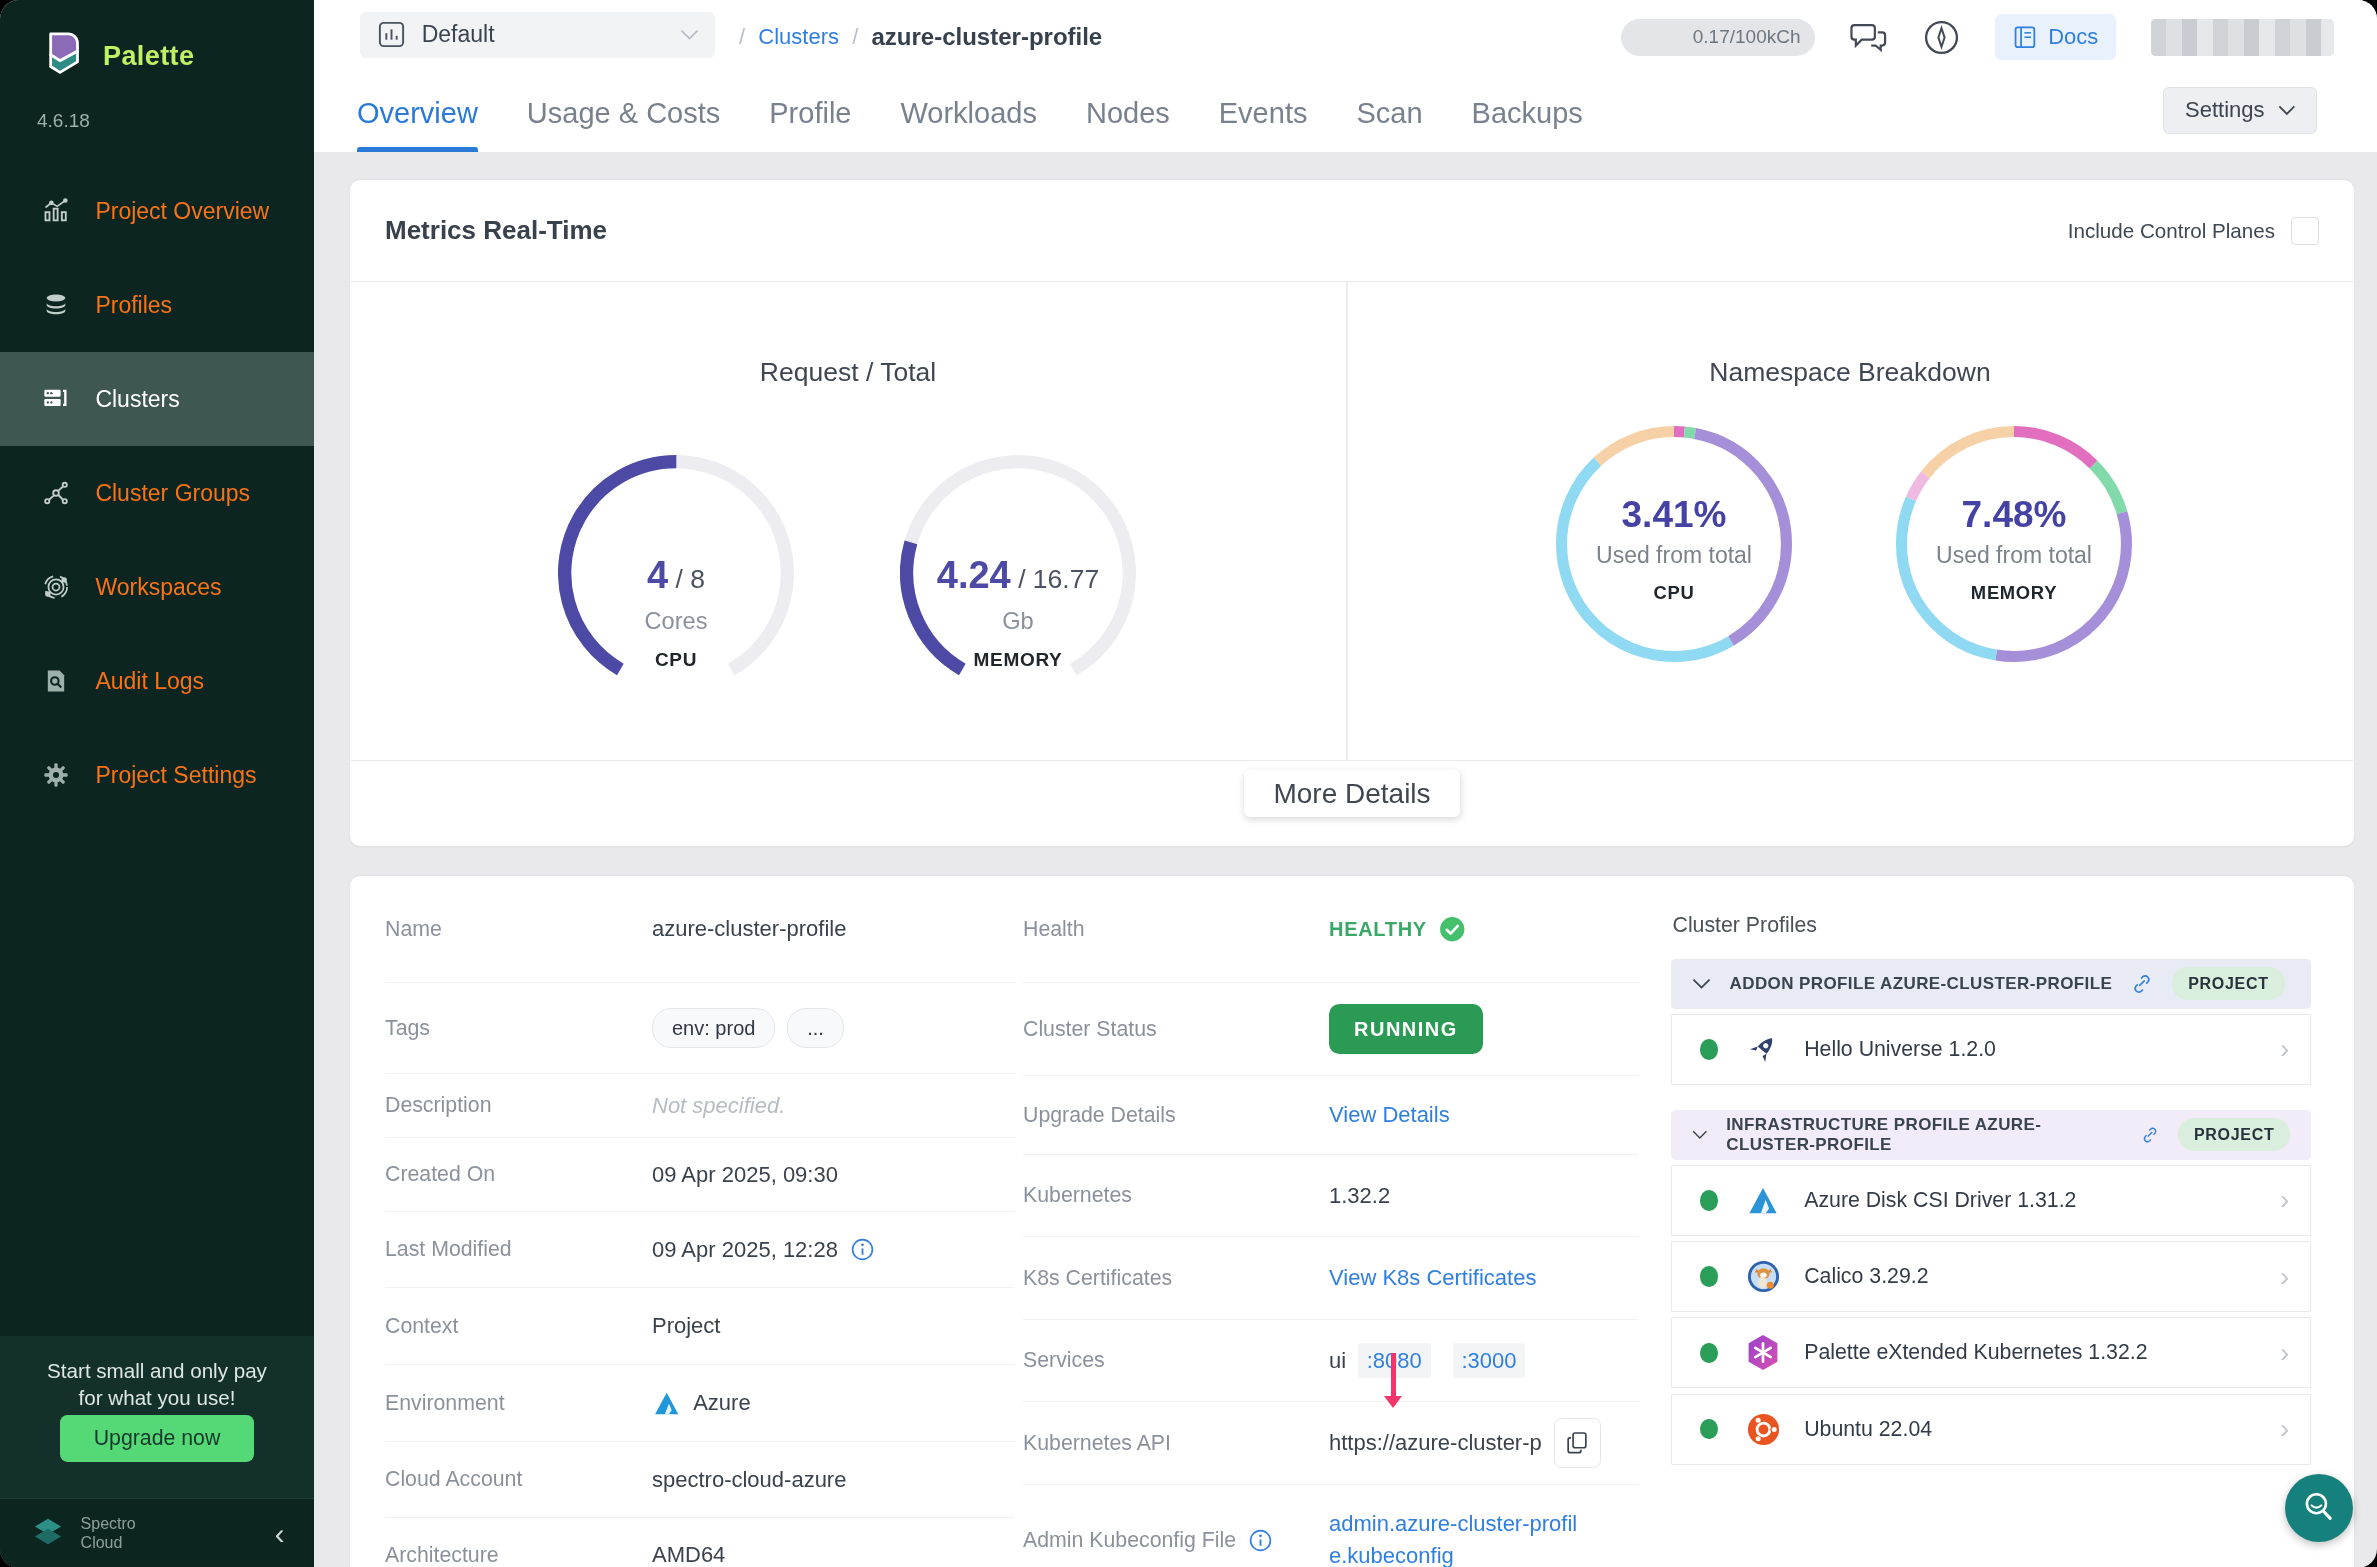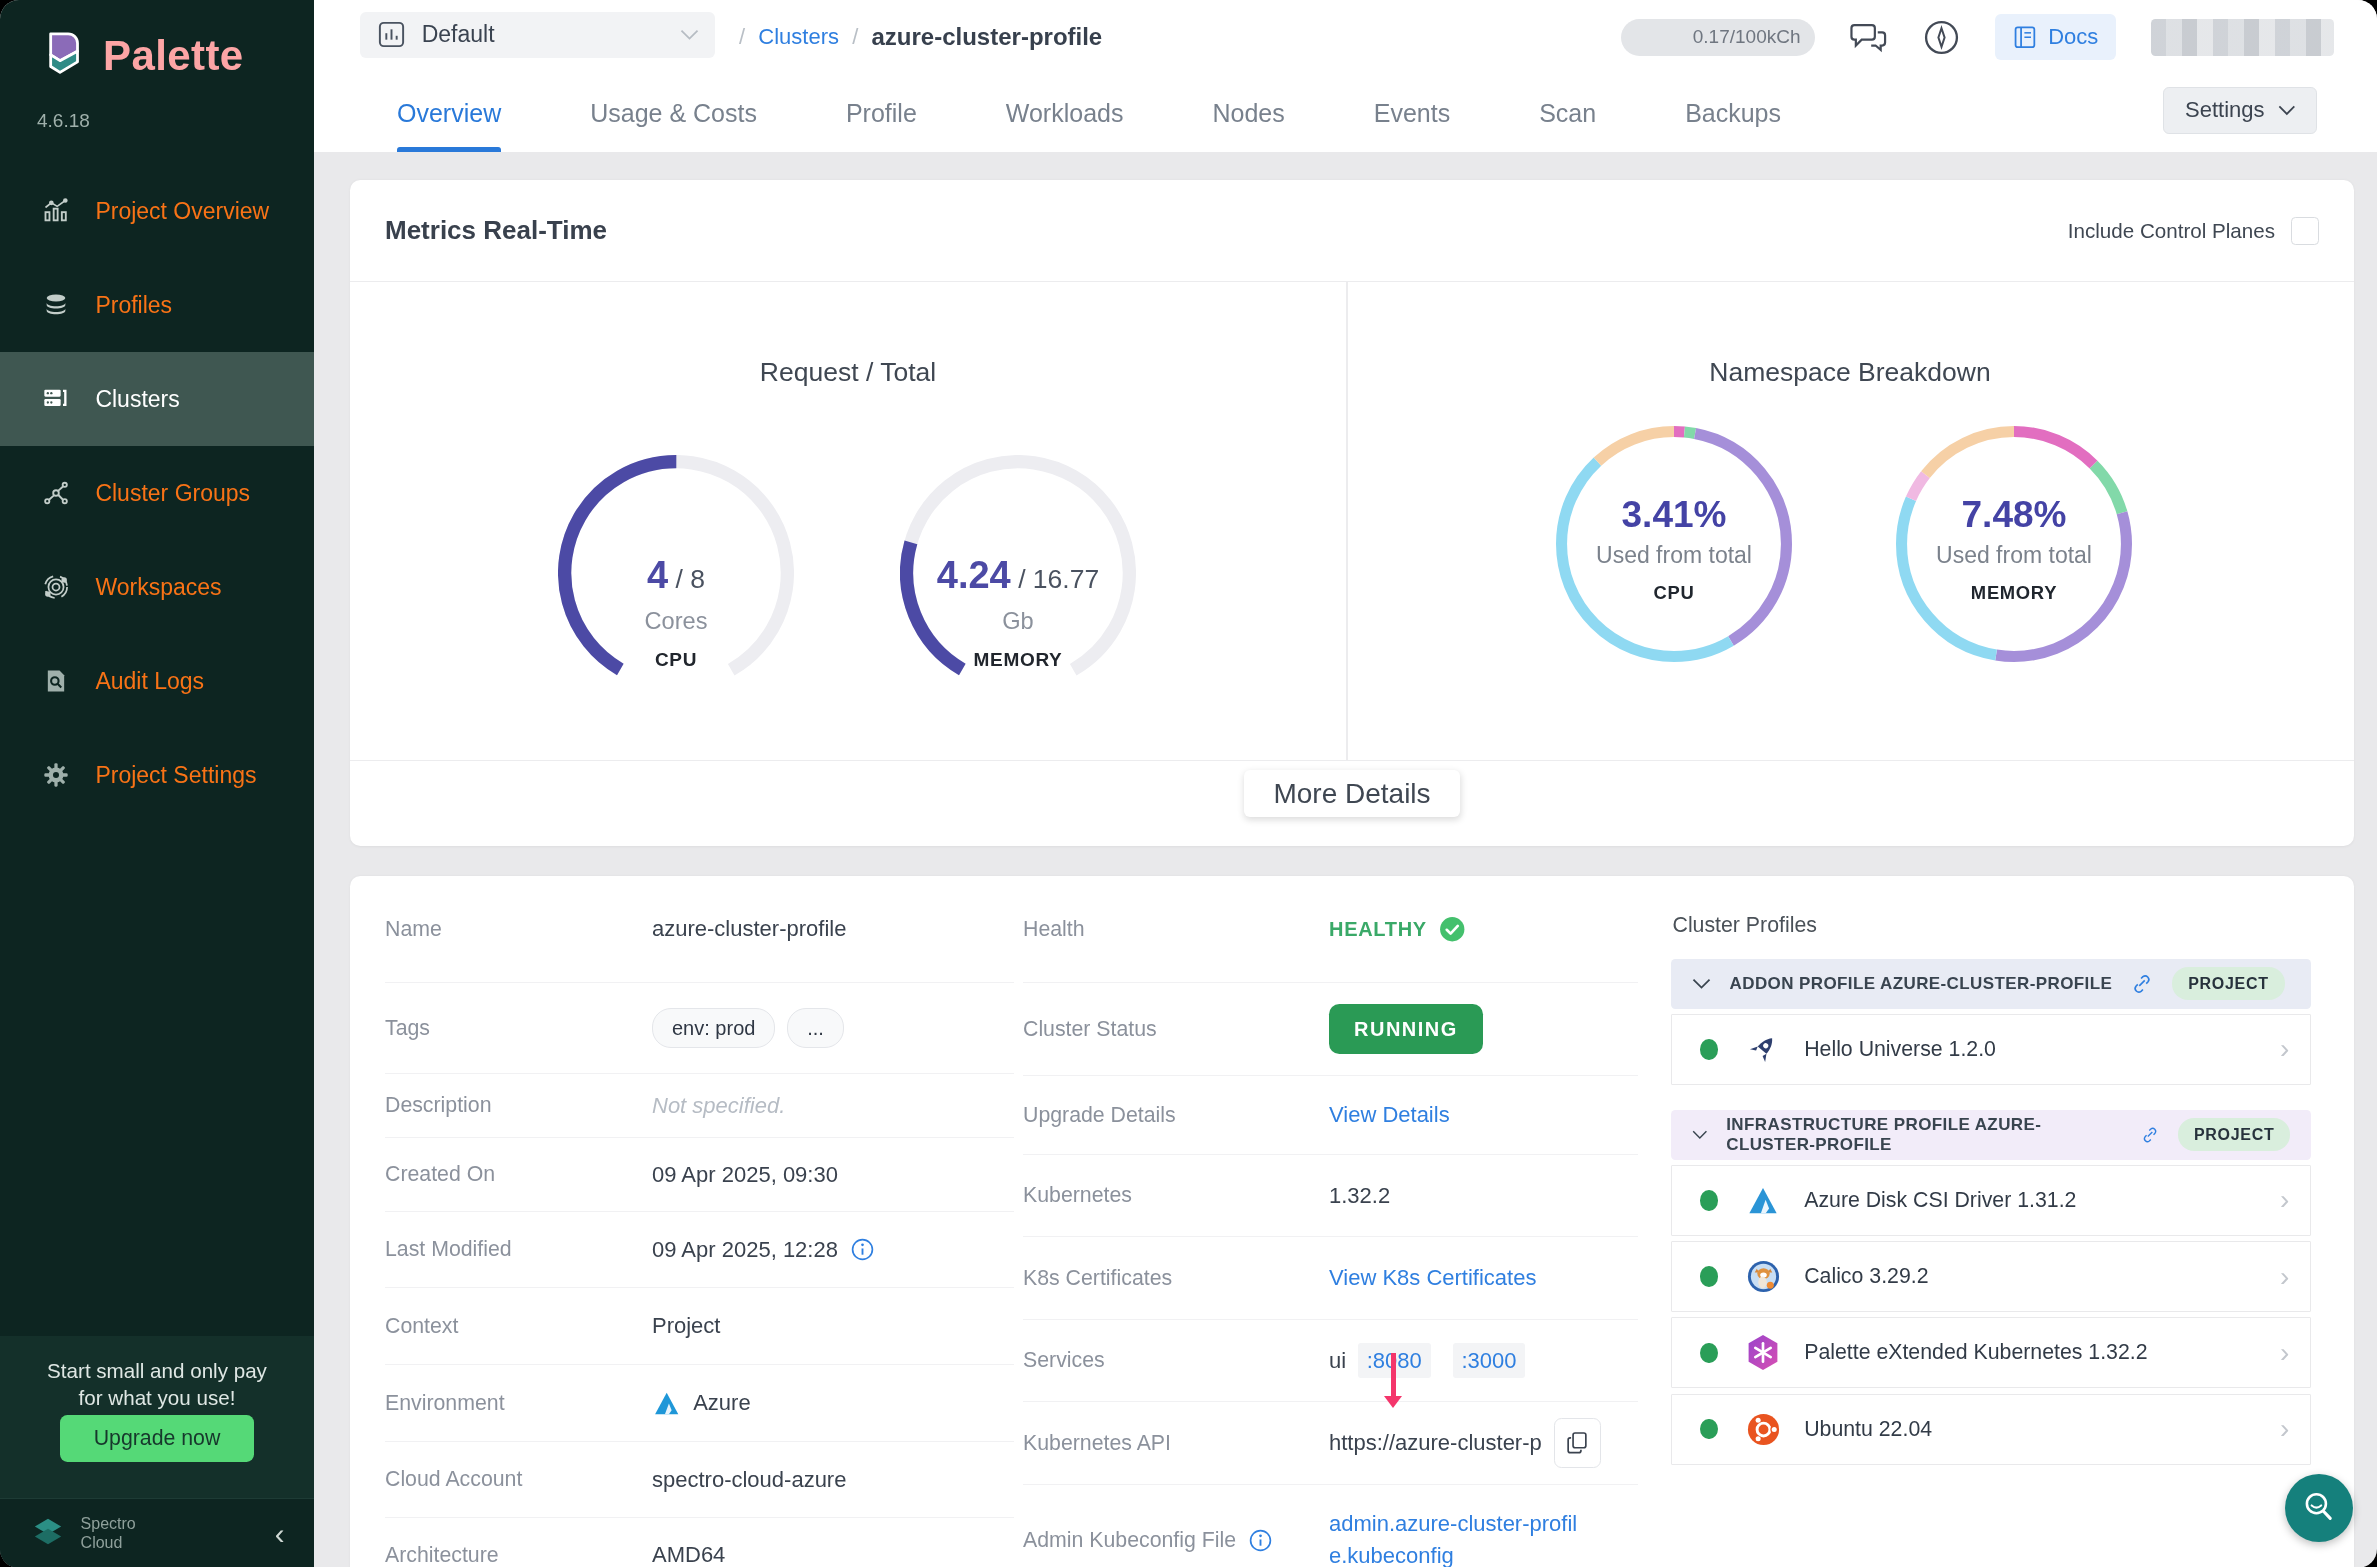--- a/index.html
+++ b/index.html
@@ -2,21 +2,21 @@
 <html style="font-size:11.8px"><head>
 <meta charset="utf-8">
 <style>
   * { margin:0; padding:0; box-sizing:border-box; font-family:"Liberation Sans",sans-serif; }
   body { background:#000; }
   #app { position:relative; width:2377px; height:1568px; background:#e9e9eb; border-radius:19px; overflow:hidden; }
 
   
   .sidebar { position:absolute; left:0; top:0; bottom:0; width:314px; background:#0d2521; color:#cdd6d2; z-index:5; }
   .logo-row { position:absolute; left:40px; top:28px; display:flex; align-items:center; gap:16px; }
-  .logo-word { color:#fca5a5; font-size:42px; font-weight:700; letter-spacing:0.4px; }
+  .logo-word { color:#bef264; font-size:27px; font-weight:700; letter-spacing:0.4px; }
   .version { position:absolute; left:37px; top:110px; font-size:19px; color:#9fb0ab; }
   .nav { position:absolute; left:0; top:164px; right:0; }
   .nav-item { height:94px; display:flex; align-items:center; gap:25px; padding-left:41px; font-size:23px; color:#f97316; cursor:pointer; }
   .nav-item.active { background:#3f5751; color:#fff; }
   .nav-item .ni { width:29.4px; display:flex; justify-content:center; }
   .tenant { position:absolute; left:0; top:1244px; right:0; }
   .upsell { position:absolute; left:0; top:1336px; right:0; height:162px; background:#14302a; text-align:center; padding-top:20.6px; }
   .upsell-text { color:#dfe7e4; font-size:20.6px; line-height:1.35; }
   .upgrade-btn { margin-top:3px; display:inline-block; background:#55d977; color:#17372c; font-size:21.3px; font-weight:500; padding:11px 34px; border-radius:7.4px; cursor:pointer; }
   .side-footer { position:absolute; left:0; bottom:0; right:0; height:70px; border-top:0.7px solid #1e3b35; display:flex; align-items:center; padding:0 29.4px; gap:13.2px; background:#0d2521; }
@@ -33,21 +33,21 @@
   .top-right { position:absolute; right:43px; top:0; height:74px; display:flex; align-items:center; gap:35px; }
   .usage-pill { width:194px; height:37px; background:#e3e5e8; border-radius:19px; display:flex; align-items:center; justify-content:flex-end; padding-right:14.7px; font-size:19px; color:#6f7680; cursor:pointer; }
   .docs-btn { height:46px; background:#e9f1fc; border-radius:5.9px; display:flex; align-items:center; gap:10.3px; padding:0 17.7px; color:#2f7fe0; font-size:22px; font-weight:500; cursor:pointer; }
   .blurname { width:183px; height:37px; border-radius:4.4px;
     background:repeating-linear-gradient(90deg,#c7cbd1 0 14.7px,#d8dbdf 14.7px 31px,#bfc3c9 31px 46px,#e1e3e6 46px 62px);
     opacity:.85; }
 
   
   .tabbar { position:absolute; left:314px; right:0; top:74px; height:78px; background:#fff; z-index:4; }
   .tabs { position:absolute; left:43px; top:0; height:78px; display:flex; gap:49px; align-items:center; }
-  .tab { font-size:25px; color:#78818d; cursor:pointer; position:relative; height:78px; display:flex; align-items:center;margin-left:40px; }
+  .tab { font-size:29px; color:#78818d; cursor:pointer; position:relative; height:78px; display:flex; align-items:center; }
   .tab.active { color:#2979d9; font-weight:500; }
   .tab.active:after { content:""; position:absolute; left:0; right:0; bottom:0; height:5.2px; background:#2979d9; border-radius:2.9px 2.9px 0 0; }
   .settings-btn { position:absolute; right:60px; top:12.5px; height:47px; padding:0 20.6px; background:#edeff2; border:0.7px solid #dfe2e6; border-radius:5.9px; display:flex; align-items:center; gap:13.2px; font-size:22px; color:#3c4450; cursor:pointer; }
 
   
   .card { position:absolute; background:#fff; border-radius:10.3px; box-shadow:0 0.7px 2.9px rgba(0,0,0,.05); }
   .metrics-card { left:350px; top:180px; width:2004px; height:666px; }
   .details-card { left:350px; top:876px; width:2004px; height:729px; }
 
   .m-header { position:absolute; left:0; right:0; top:0; height:102px; display:flex; align-items:center; padding:0 35px; border-bottom:0.7px solid #ececee; }

